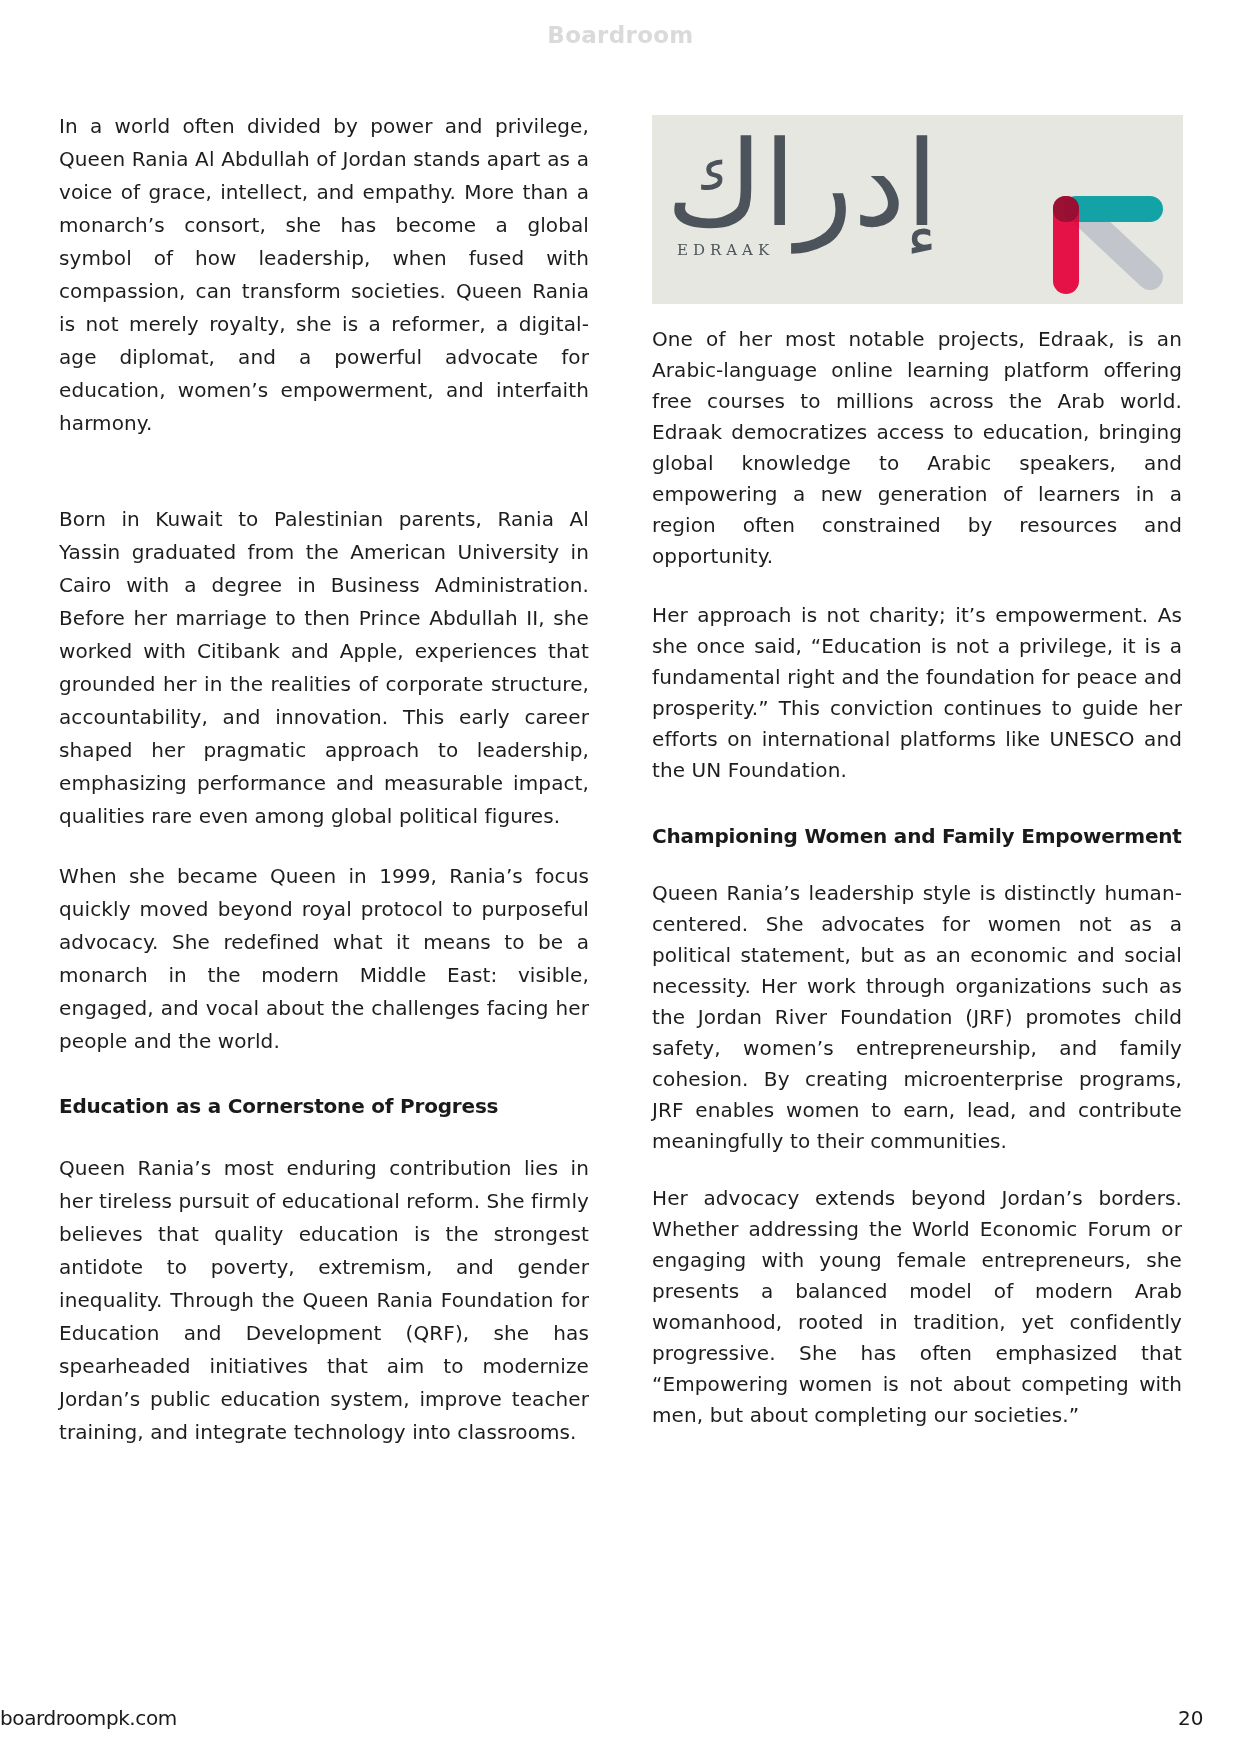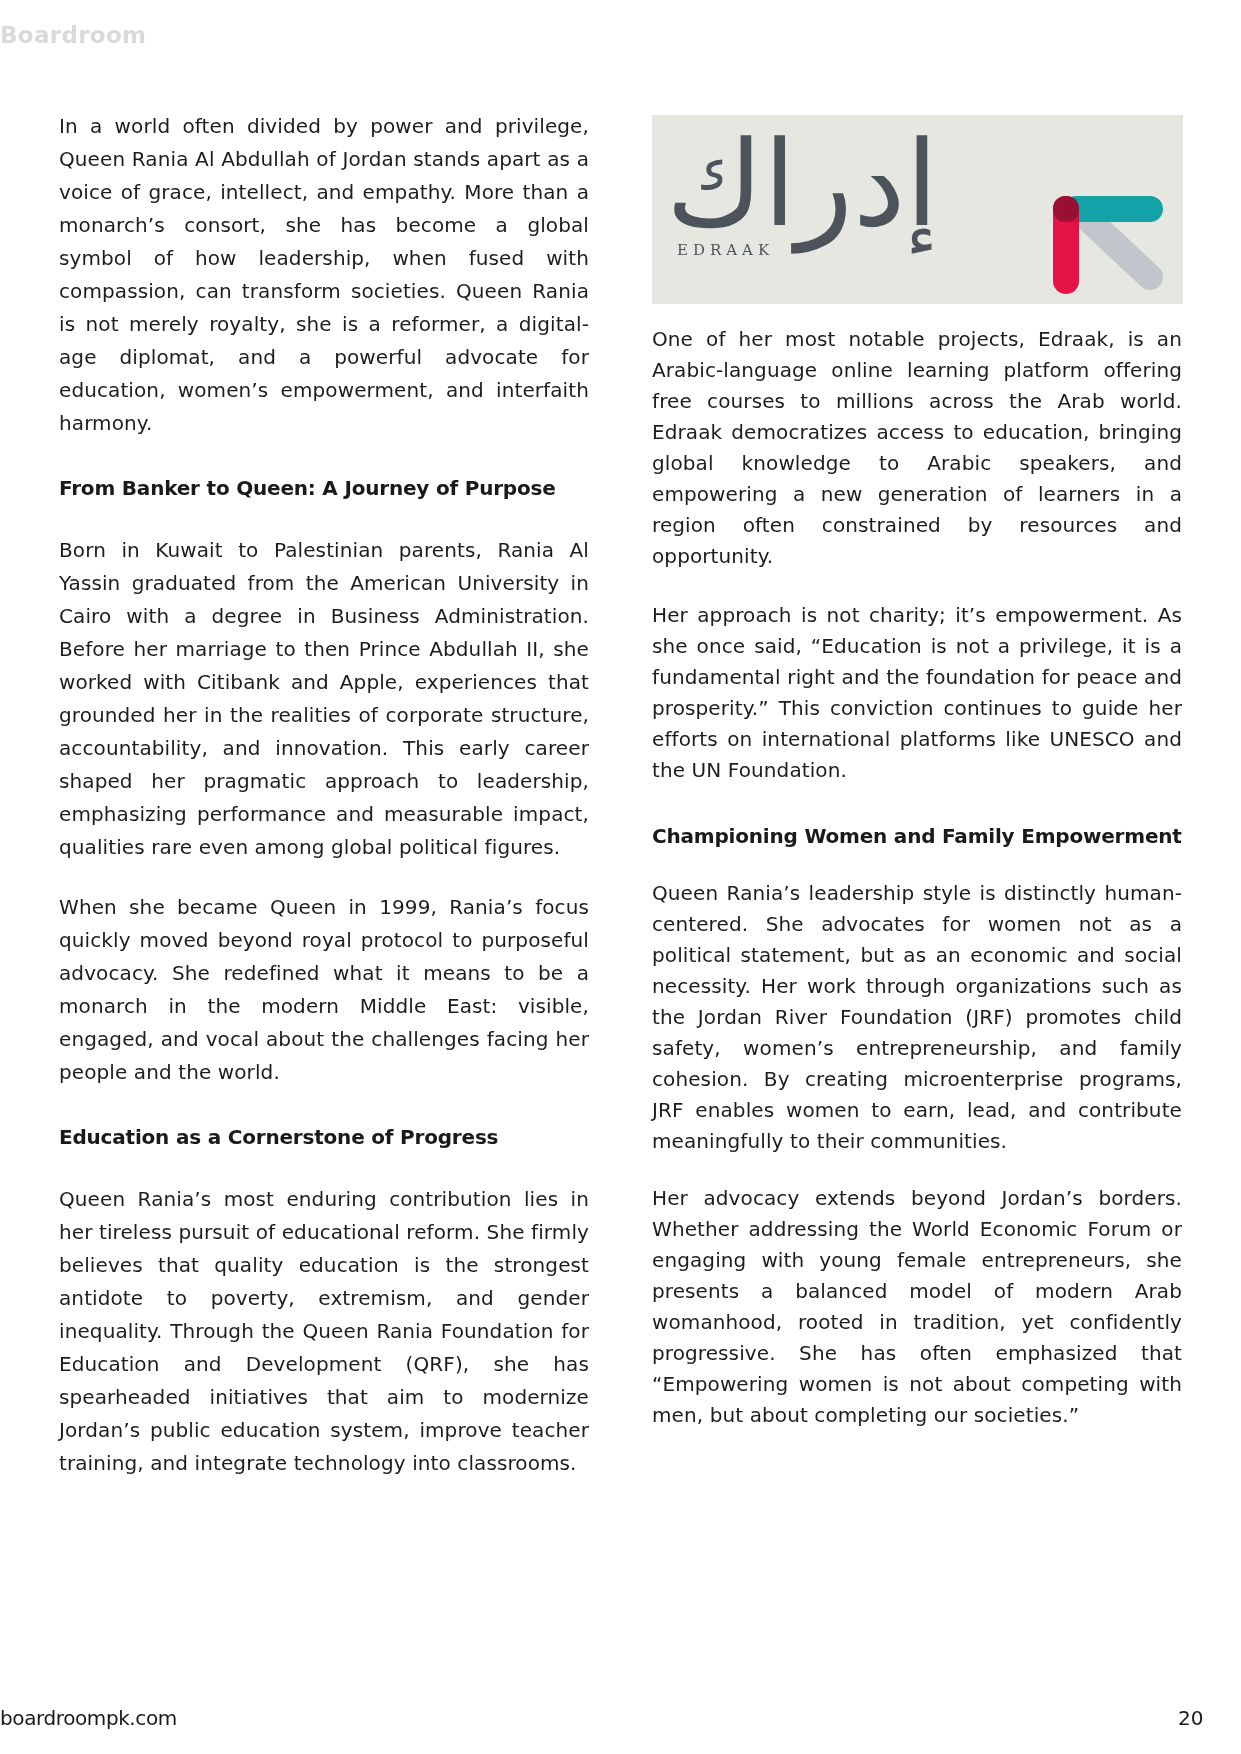--- a/index.html
+++ b/index.html
@@ -1,18 +1,18 @@
 <!DOCTYPE html>
 <html><head>
 <meta charset="utf-8">
 <style>
   html, body { margin: 0; padding: 0; background: #ffffff; }
   body { width: 1241px; height: 1754px; position: relative; overflow: hidden;
          font-family: "DejaVu Sans", sans-serif; color: #1d1d1d; }
-  .masthead { position: absolute; top: 22px; left: 0; width: 1241px; 
+  .masthead { position: absolute; top: 22px; left: 0; width: 1241px; text-align: center;
               font-family: "DejaVu Sans", sans-serif; font-weight: bold; font-size: 23px;
               color: #dadada; letter-spacing: 0.3px; }
   .col { position: absolute; width: 530px; margin-top: 22px; }
   .col-left { left: 59px; top: 88px; }
   .col-right { left: 652px; top: 93px; }
   p.body { margin: 0; font-size: 20px; line-height: 31px; text-align: justify;
            text-align-last: left; letter-spacing: 0.1px; word-spacing: 0px; }
   .left p.body { line-height: 33px; }
   h2.sub { margin: 0; font-size: 20px; line-height: 31px; font-weight: bold;
            text-align: justify; text-align-last: left; color: #1a1a1a; letter-spacing: -0.2px; }
@@ -27,21 +27,20 @@
   .footer-page { position: absolute; top: 1706px; left: 1178px; font-size: 20px; color: #1a1a1a; }
 </style>
 </head>
 <body>
 
 <div class="masthead">Boardroom</div>
 
 <div class="col col-left left">
   <p class="body">In a world often divided by power and privilege, Queen Rania Al Abdullah of Jordan stands apart as a voice of grace, intellect, and empathy. More than a monarch’s consort, she has become a global symbol of how leadership, when fused with compassion, can transform societies. Queen Rania is not merely royalty, she is a reformer, a digital-age diplomat, and a powerful advocate for education, women’s empowerment, and interfaith harmony.</p>
   <div style="height:33px"></div>
-  <h2 class="sub">From Banker to Queen: A Journey of Purpose</h2>
   <div style="height:30px"></div>
   <p class="body">Born in Kuwait to Palestinian parents, Rania Al Yassin graduated from the American University in Cairo with a degree in Business Administration. Before her marriage to then Prince Abdullah II, she worked with Citibank and Apple, experiences that grounded her in the realities of corporate structure, accountability, and innovation. This early career shaped her pragmatic approach to leadership, emphasizing performance and measurable impact, qualities rare even among global political figures.</p>
   <div style="height:27px"></div>
   <p class="body">When she became Queen in 1999, Rania’s focus quickly moved beyond royal protocol to purposeful advocacy. She redefined what it means to be a monarch in the modern Middle East: visible, engaged, and vocal about the challenges facing her people and the world.</p>
   <div style="height:33px"></div>
   <h2 class="sub">Education as a Cornerstone of Progress</h2>
   <div style="height:30px"></div>
   <p class="body">Queen Rania’s most enduring contribution lies in her tireless pursuit of educational reform. She firmly believes that quality education is the strongest antidote to poverty, extremism, and gender inequality. Through the Queen Rania Foundation for Education and Development (QRF), she has spearheaded initiatives that aim to modernize Jordan’s public education system, improve teacher training, and integrate technology into classrooms.</p>
 </div>
 

